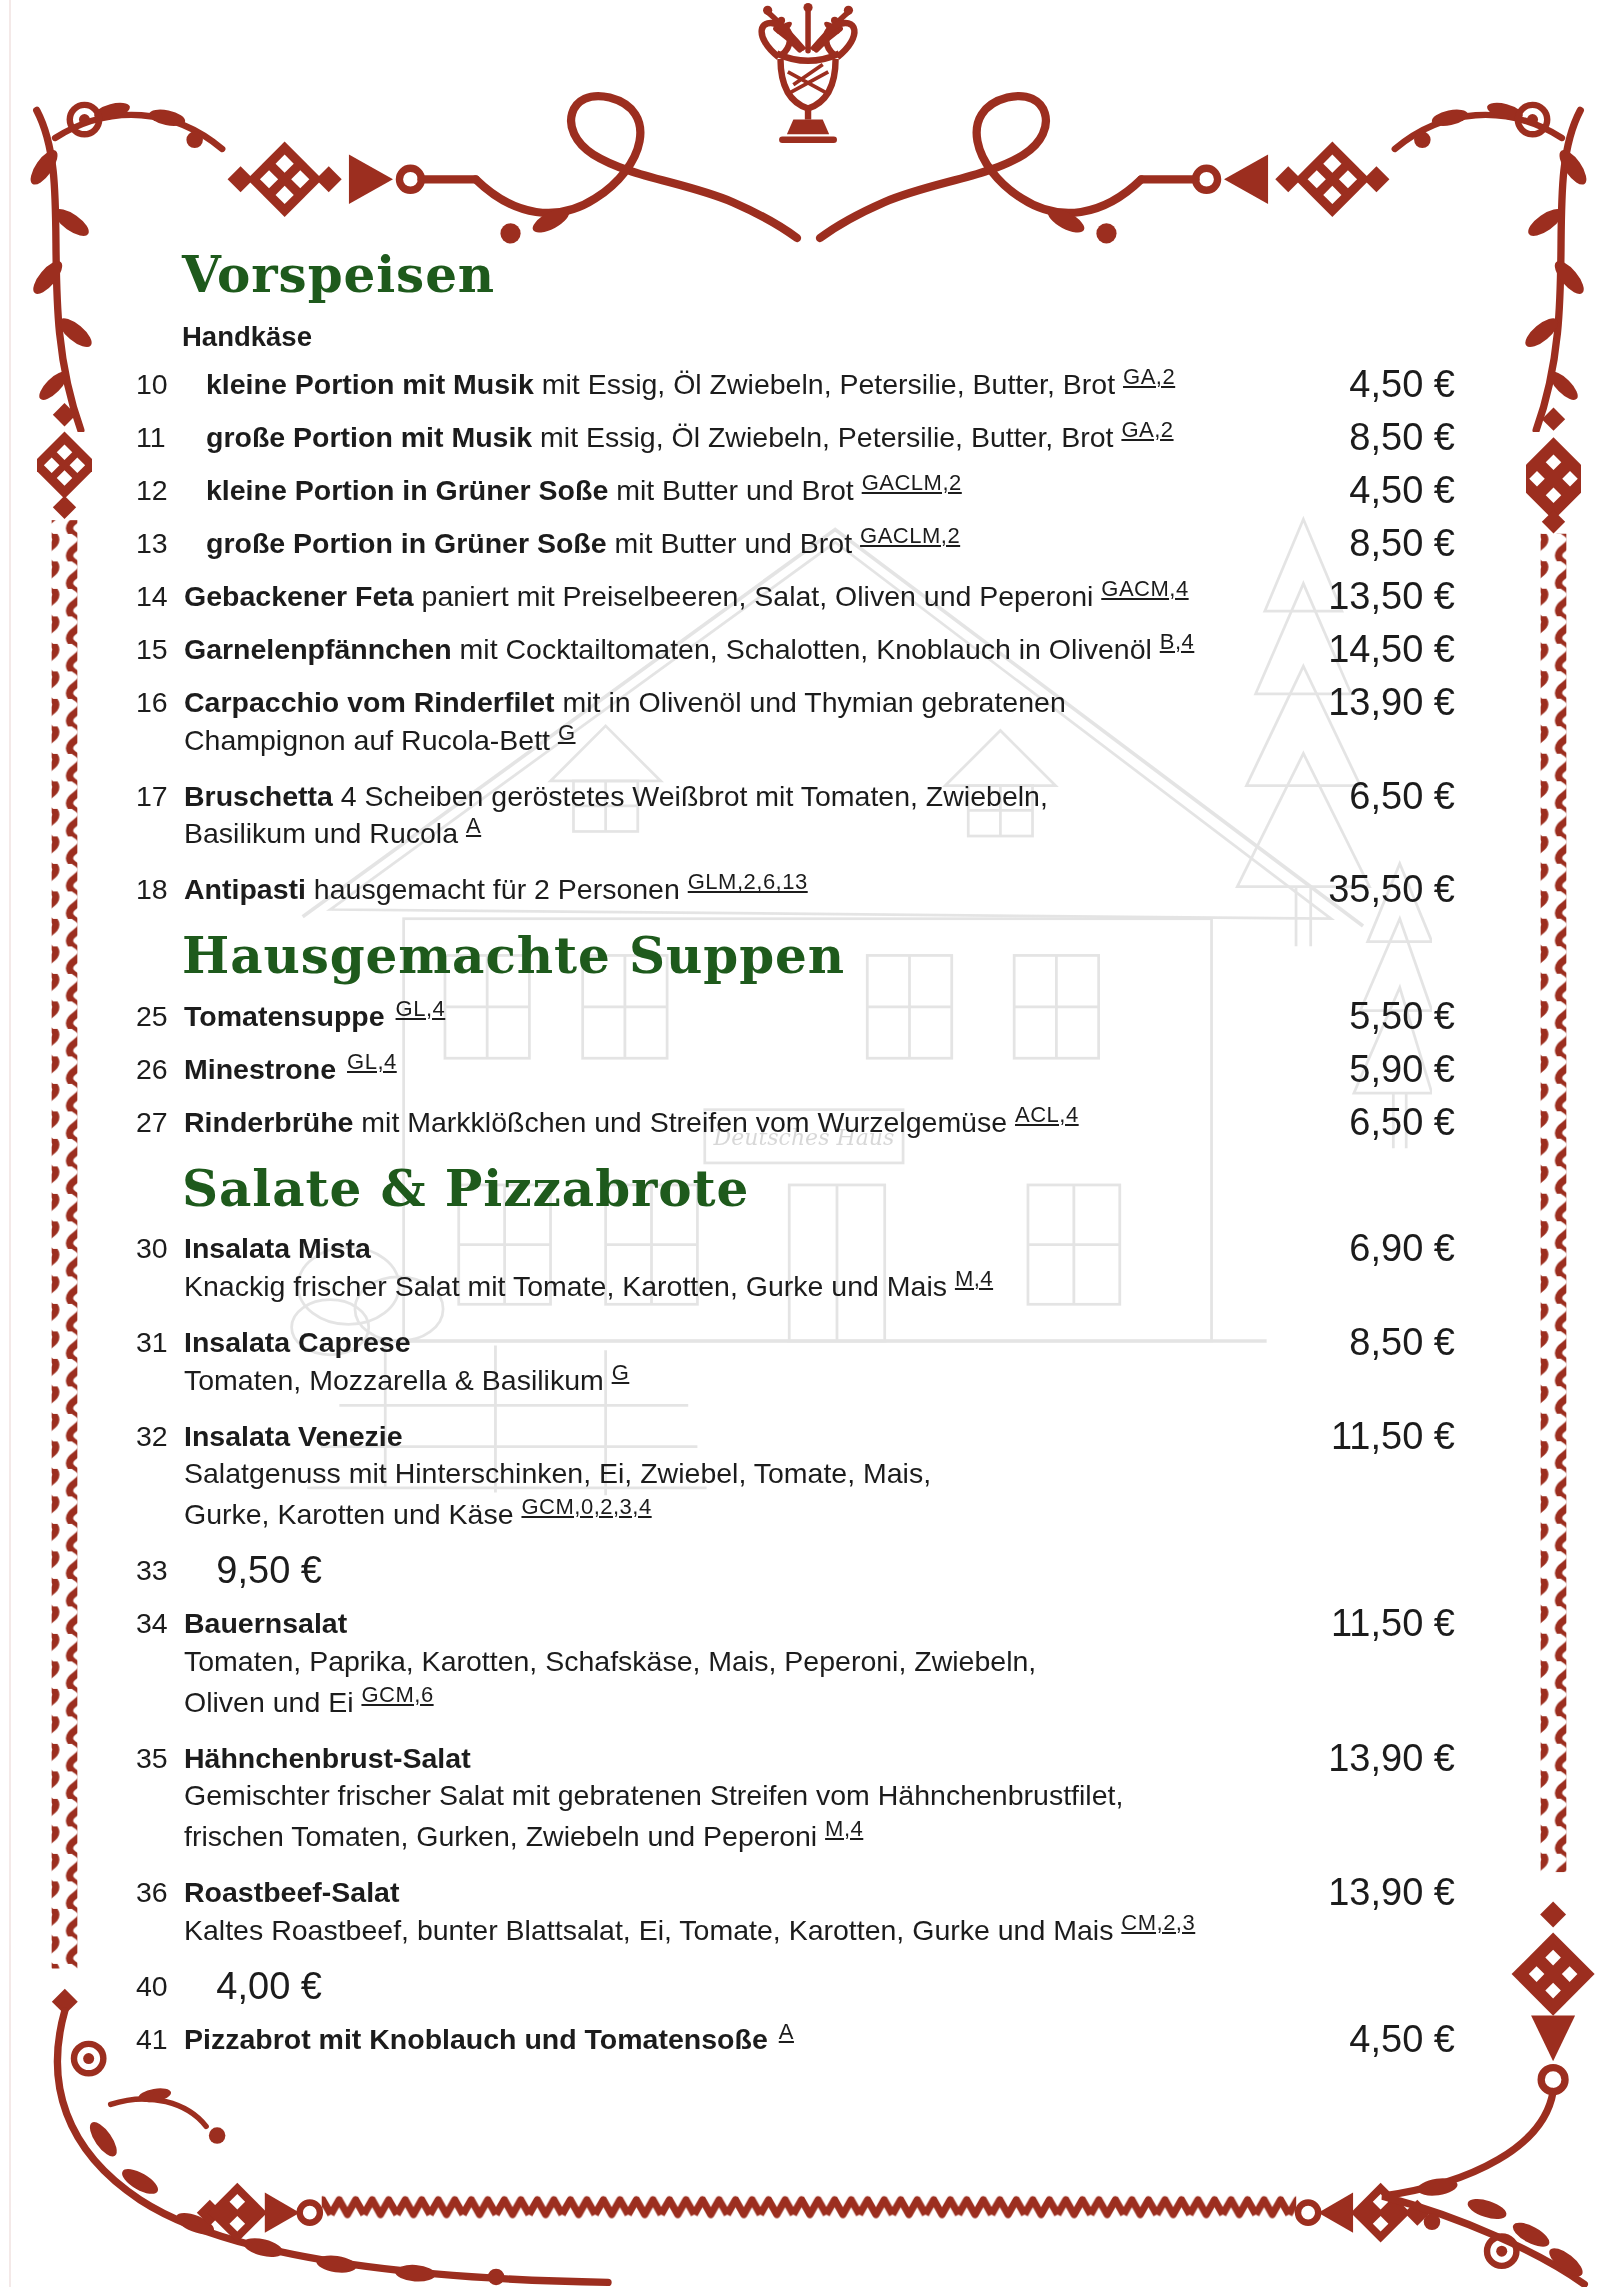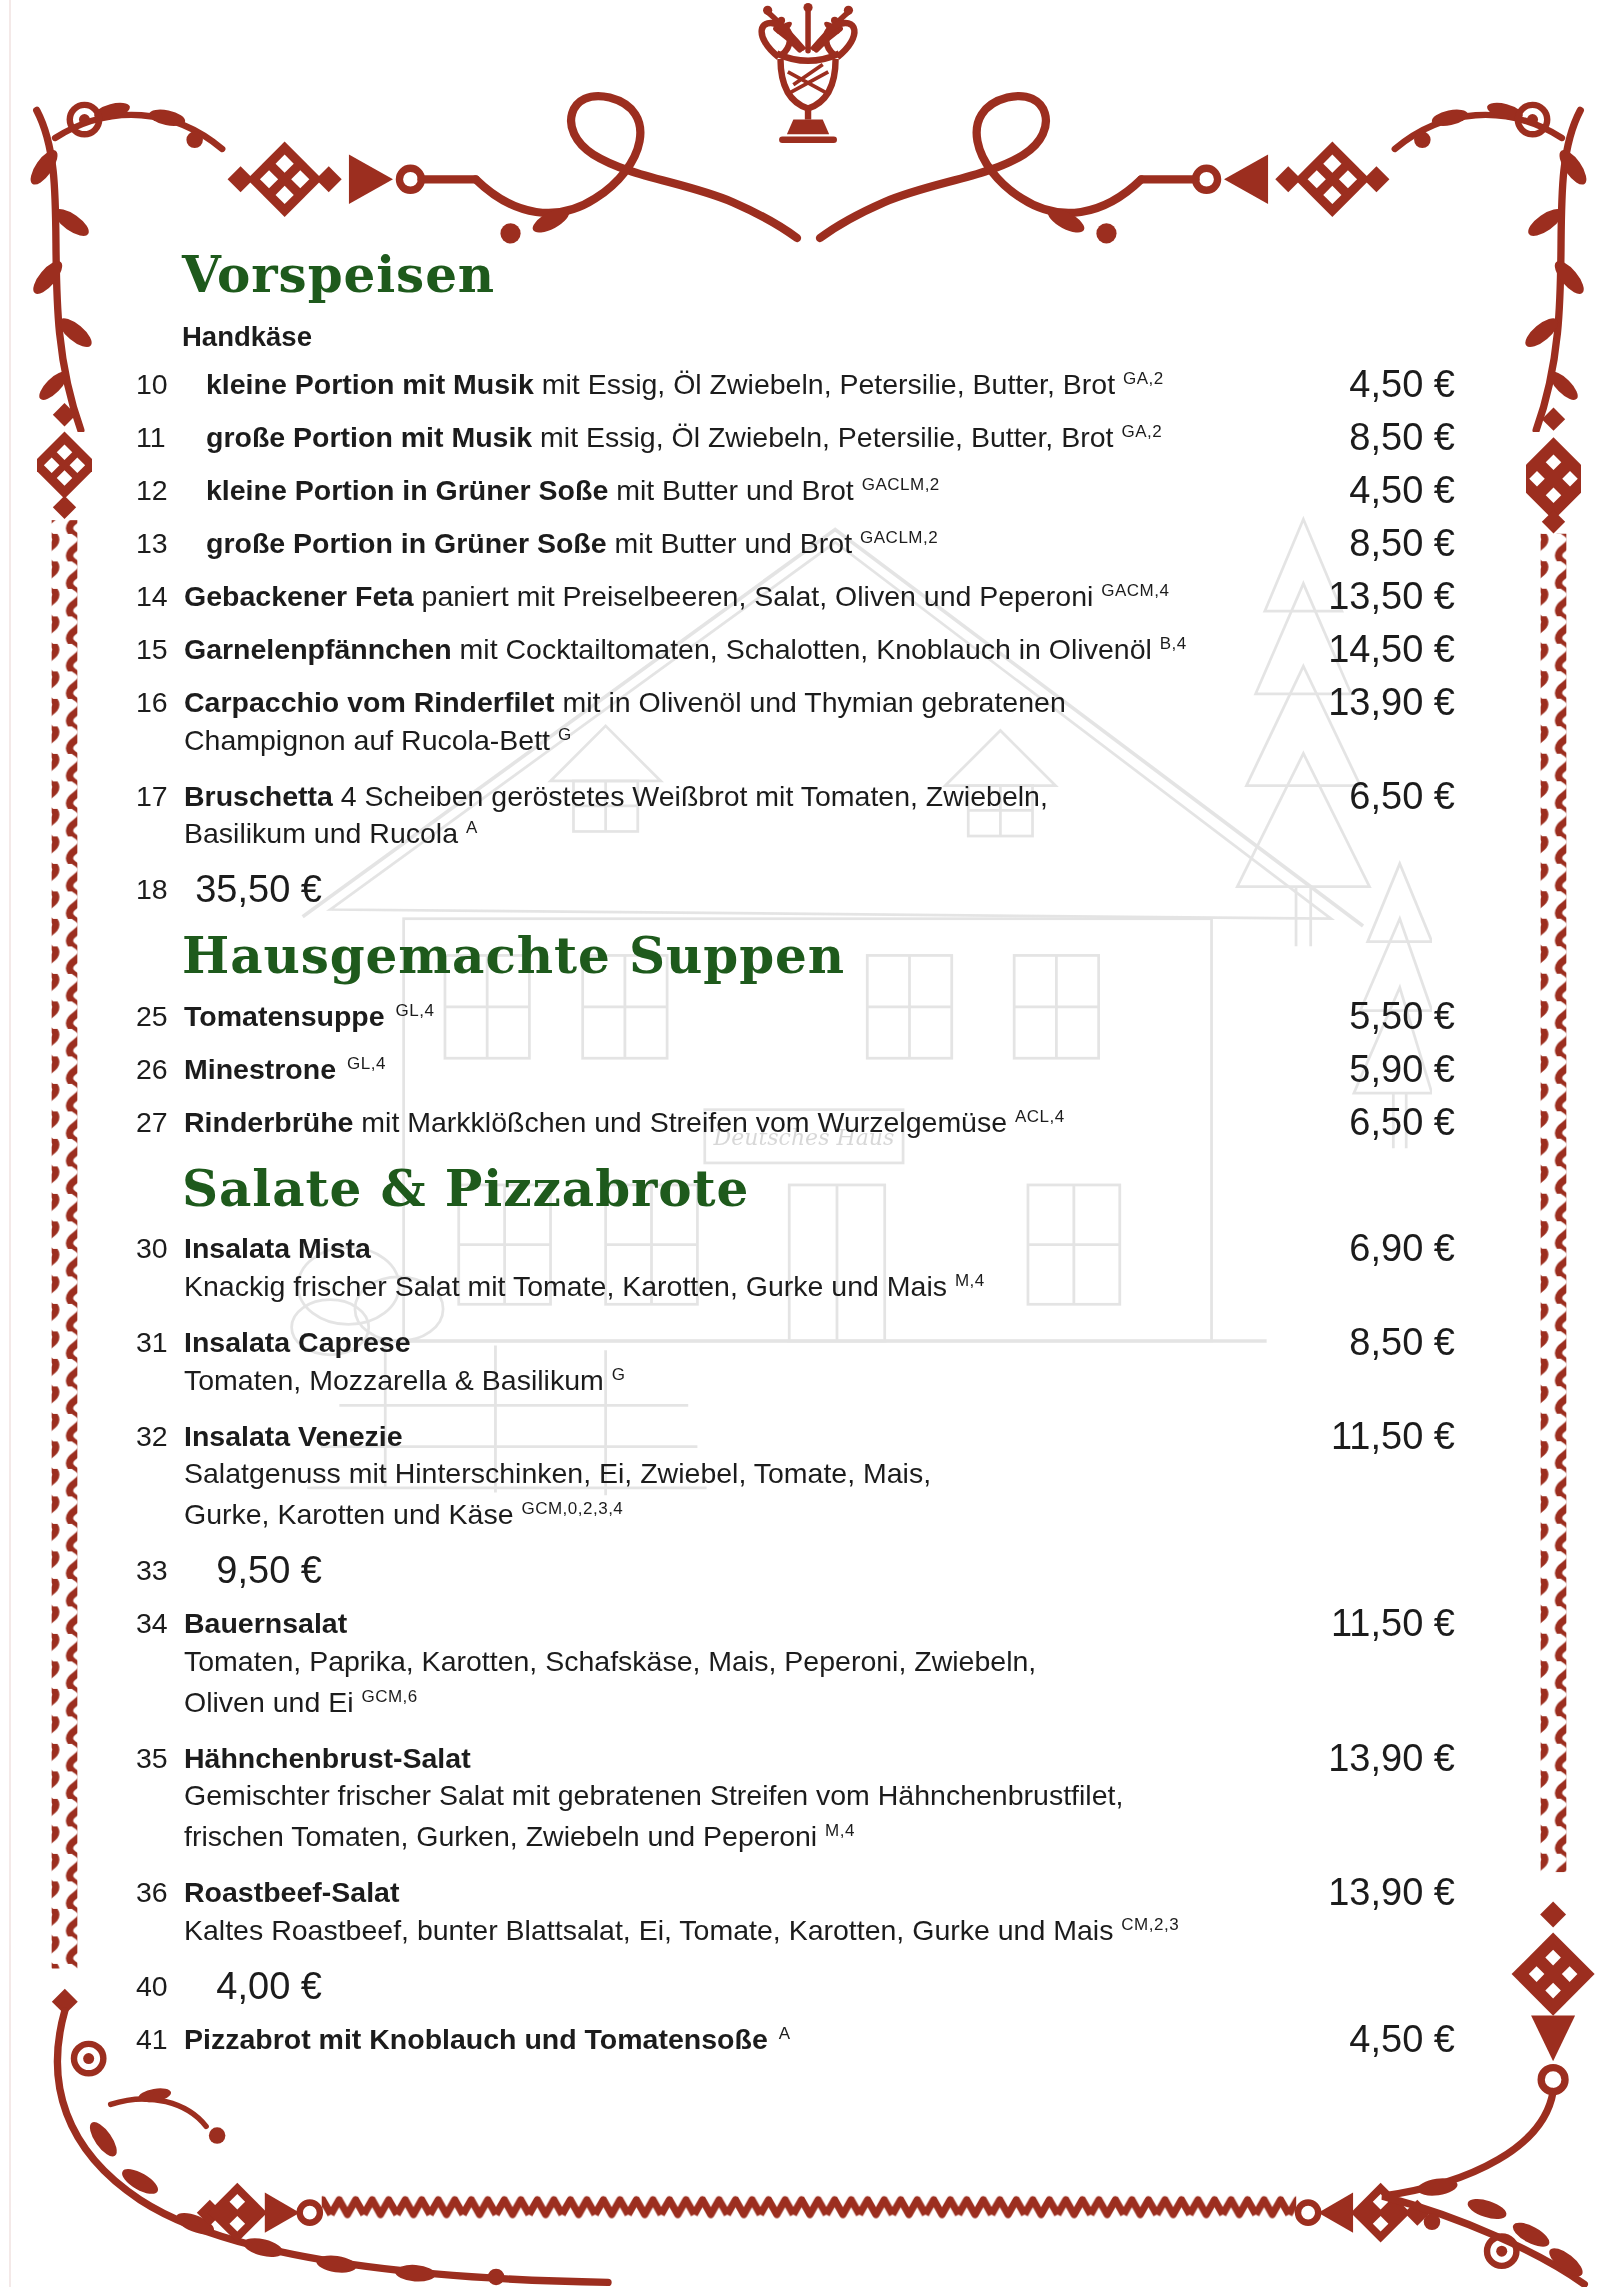--- a/index.html
+++ b/index.html
@@ -24,21 +24,21 @@
     font-size:50px;line-height:57px;margin:0 0 16.5px 46px;letter-spacing:0.9px;
   }
   .subheading{font-size:27.5px;font-weight:bold;margin:0 0 16.5px 46px;line-height:33px;}
   .item{display:flex;align-items:flex-start;margin-bottom:22px;}
   .num{flex:0 0 48px;font-size:28.5px;line-height:31px;}
   .itext{flex:1 1 auto;padding-right:27.5px;}
   .line1{font-size:28.5px;line-height:31px;}
   .name{font-weight:bold;}
   .name.indent{display:inline-block;padding-left:22px;}
   .cont{font-size:28.5px;line-height:37px;margin-top:3.7px;}
-  sup.al{font-size:17px;vertical-align:10px;letter-spacing:0.5px;line-height:0;}
+  sup.al{font-size:22px;vertical-align:10px;letter-spacing:0.5px;line-height:0;text-decoration:underline;}
   sup.al.gap{margin-left:11px;}
   .price{flex:0 0 138px;text-align:right;font-size:38px;line-height:31px;white-space:nowrap;}
 
   
   .rf{fill:var(--red);}
   .wf{fill:#fff;}
   .rs{stroke:var(--red);fill:none;}
   .wmline{stroke:var(--wm);fill:none;}
 </style>
 </head>
@@ -308,20 +308,23 @@
       <div class="item">
         <div class="num">17</div>
         <div class="itext">
           <div class="line1"><span class="name">Bruschetta</span><span class="rest"> 4 Scheiben geröstetes Weißbrot mit Tomaten, Zwiebeln,</span></div>
           <div class="cont"><span>Basilikum und Rucola </span><sup class="al">A</sup></div>
         </div>
         <div class="price">6,50 €</div>
       </div>
       <div class="item">
         <div class="num">18</div>
+        <div class="itext">
+          <div class="line1"><span class="name">Antipasti</span><span class="rest"> hausgemacht für 2 Personen </span><sup class="al">GLM,2,6,13</sup></div>
+        </div>
         <div class="price">35,50 €</div>
       </div>
     </section>
     <section class="section">
       <h2 class="heading">Hausgemachte Suppen</h2>
       <div class="item">
         <div class="num">25</div>
         <div class="itext">
           <div class="line1"><span class="name">Tomatensuppe</span><sup class="al gap">GL,4</sup></div>
         </div>

